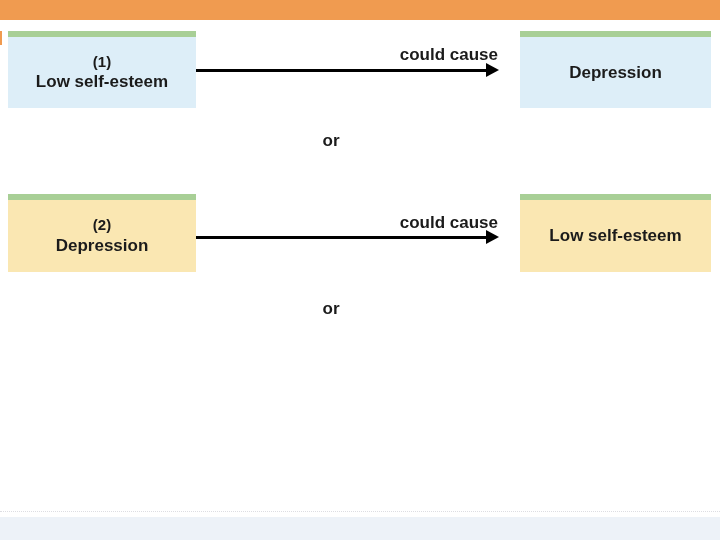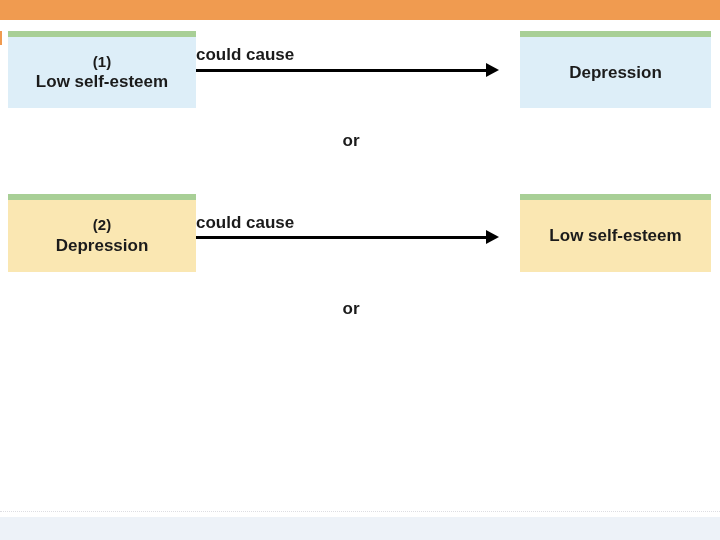--- a/index.html
+++ b/index.html
@@ -49,21 +49,21 @@
 
   .box-r1-left  { left: 8px;   top: 31px;  width: 188px; height: 77px; }
   .box-r1-right { left: 520px; top: 31px;  width: 191px; height: 77px; }
   .box-r2-left  { left: 8px;   top: 194px; width: 188px; height: 78px; }
   .box-r2-right { left: 520px; top: 194px; width: 191px; height: 78px; }
 
   .arrow-label {
     position: absolute;
     left: 196px;
     width: 302px;
-    text-align: left;
+    text-align: right;
     font-weight: bold;
     font-size: 17px;
   }
   .arrow-label-r1 { top: 45px; }
   .arrow-label-r2 { top: 213px; }
 
   .arrow-line {
     position: absolute;
     left: 196px;
     width: 291px;
@@ -79,21 +79,21 @@
     width: 0; height: 0;
     border-left: 13px solid #000000;
     border-top: 7px solid transparent;
     border-bottom: 7px solid transparent;
   }
   .arrow-head-r1 { top: 63px; }
   .arrow-head-r2 { top: 230px; }
 
   .or-separator {
     position: absolute;
-    left: 200px;
+    left: 180px;
     width: 302px;
     text-align: center;
     font-weight: bold;
     font-size: 17px;
   }
   .or-1 { top: 131px; }
   .or-2 { top: 299px; }
 
   .dotted-divider {
     position: absolute;

